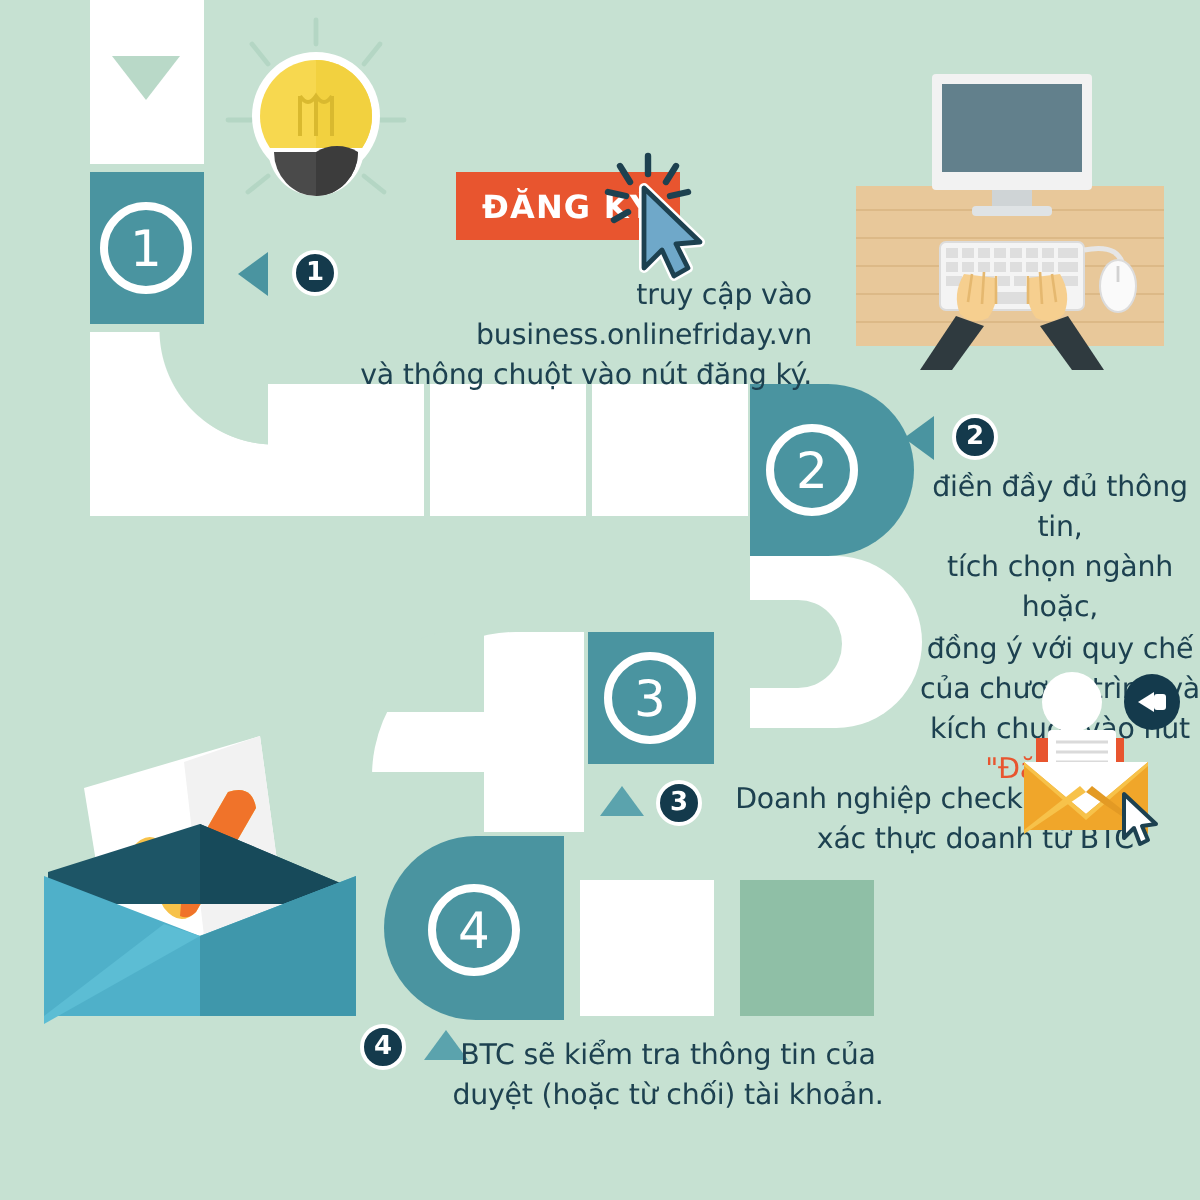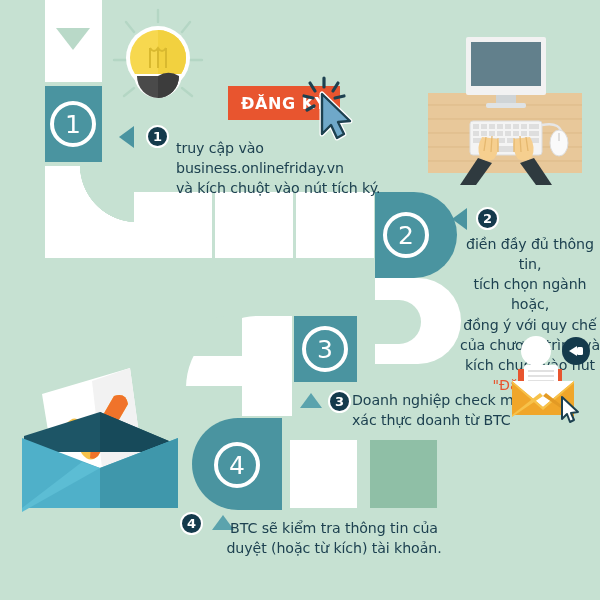--- a/index.html
+++ b/index.html
@@ -57,21 +57,21 @@
   .desc{
     position:absolute;
     color:#1d4150;
     font-size:14.2px;
     line-height:1.42;
     font-family:"DejaVu Sans", sans-serif;
     letter-spacing:-0.1px;
     text-align:center;
   }
   .desc .hl{color:#e8552f;}
-  .center{text-align:left;}
+  .center{text-align:right;}
 
   
   .reg-btn{
     position:absolute;
     background:#e8552f;
     color:#ffffff;
     font-weight:bold;
     font-size:16px;
     letter-spacing:0.6px;
     font-family:"DejaVu Sans", sans-serif;
@@ -178,21 +178,21 @@
         <line x1="44" y1="20" x2="35" y2="22"></line>
         <line x1="7" y1="34" x2="14" y2="30"></line>
       </g>
       <path d="M22 18 L22 58 L31 49 L37 62 L44 58 L38 46 L50 45 Z" fill="#ffffff" stroke="#ffffff" stroke-width="5" stroke-linejoin="round"></path>
       <path d="M22 18 L22 58 L31 49 L37 62 L44 58 L38 46 L50 45 Z" fill="#6fa8c9" stroke="#1d4150" stroke-width="2.4" stroke-linejoin="round"></path>
     </svg>
   </div>
 
   <div class="desc center" style="left:176px;top:138px;width:230px;">
     <div>truy cập vào business.onlinefriday.vn</div>
-    <div>và kích chuột vào nút tích ký.</div>
+    <div>và thông chuột vào nút đăng ký.</div>
   </div>
 
   <div class="abs" style="left:420px;top:25px;">
     <svg width="170" height="165" viewBox="0 0 170 165">
       <rect x="0" y="0" width="170" height="165" fill="#c6e1d2"></rect>
 
       <rect x="8" y="68" width="154" height="80" fill="#e8c89a"></rect>
       <g stroke="#dcb987" stroke-width="1">
         <line x1="8" y1="80" x2="162" y2="80"></line>
         <line x1="8" y1="94" x2="162" y2="94"></line>
@@ -314,16 +314,16 @@
       <path d="M88 116 L166 86 L166 156 L88 156 Z" fill="#3f97ab"></path>
       <path d="M10 156 L70 110 L88 116 L10 160 Z" fill="#5cbdd4"></path>
     </svg>
   </div>
 
   <div class="marker" style="left:180px;top:512px;">4</div>
   <div class="tri tri-up" style="left:212px;top:515px;"></div>
 
   <div class="desc" style="left:204px;top:518px;width:260px;">
     <div>BTC sẽ kiểm tra thông tin của</div>
-    <div>duyệt (hoặc từ kích) tài khoản.</div>
+    <div>duyệt (hoặc từ chối) tài khoản.</div>
   </div>
 
 </div>
 
 </body></html>

